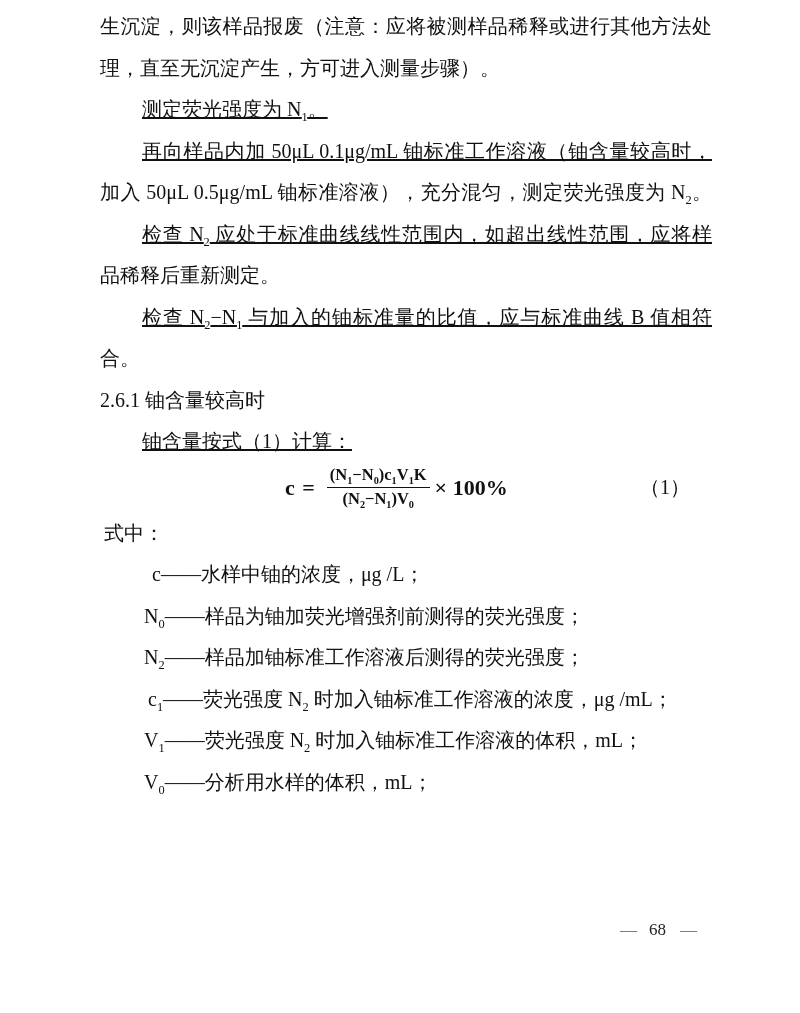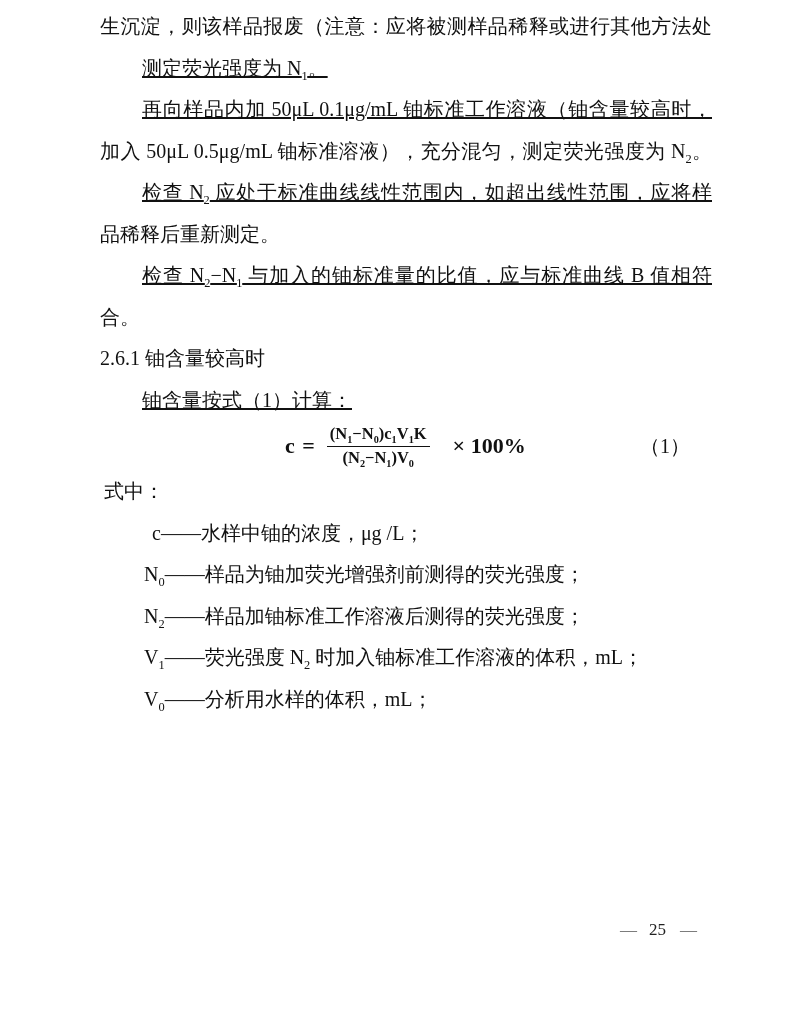--- a/index.html
+++ b/index.html
@@ -56,21 +56,21 @@
     font-size: 16.5px;
     line-height: 1.15;
     margin: 0 5px;
   }
   .fraction .num {
     border-bottom: 1.6px solid #111;
     padding: 0 3px 2px 3px;
     text-align: center;
   }
   .fraction .den { padding-top: 2px; }
-  .f-rhs { margin-left: 18px; }
+  .f-rhs { margin-left: 0; }
   .f-eqno {
     margin-left: auto;
     margin-right: 22px;
     font-weight: 400;
     font-size: 20px;
   }
   
   .footer {
     position: absolute;
     top: 920px;
@@ -83,20 +83,21 @@
   }
   .footer .dash { color: #666666; letter-spacing: -2px; }
 </style>
 </head>
 <body>
 
 <div class="page">
   <div class="content">
 
     <div class="line j">生沉淀，则该样品报废（注意：应将被测样品稀释或进行其他方法处</div>
+    <div class="line">理，直至无沉淀产生，方可进入测量步骤）。</div>
     <div class="line ind">测定荧光强度为 N<sub>1</sub>。</div>
     <div class="line ind j">再向样品内加 50μL 0.1μg/mL 铀标准工作溶液（铀含量较高时，</div>
     <div class="line j">加入 50μL 0.5μg/mL 铀标准溶液），充分混匀，测定荧光强度为 N<sub>2</sub>。</div>
     <div class="line ind j">检查 N<sub>2</sub> 应处于标准曲线线性范围内，如超出线性范围，应将样</div>
     <div class="line">品稀释后重新测定。</div>
     <div class="line ind j">检查 N<sub>2</sub>−N<sub>1</sub> 与加入的铀标准量的比值，应与标准曲线 B 值相符</div>
     <div class="line">合。</div>
     <div class="line">2.6.1 铀含量较高时</div>
     <div class="line ind">铀含量按式（1）计算：</div>
 
@@ -108,23 +109,24 @@
       </span>
       <span class="f-rhs">× 100%</span>
       <span class="f-eqno">（1）</span>
     </div>
 
     <div class="line ind-sm">式中：</div>
 
     <div class="line def" style="padding-left:52px;">c——水样中铀的浓度，μg /L；</div>
     <div class="line def">N<sub>0</sub>——样品为铀加荧光增强剂前测得的荧光强度；</div>
     <div class="line def">N<sub>2</sub>——样品加铀标准工作溶液后测得的荧光强度；</div>
+    <div class="line def" style="padding-left:48px;">c<sub>1</sub>——荧光强度 N<sub>2</sub> 时加入铀标准工作溶液的浓度，μg /mL；</div>
     <div class="line def">V<sub>1</sub>——荧光强度 N<sub>2</sub> 时加入铀标准工作溶液的体积，mL；</div>
     <div class="line def">V<sub>0</sub>——分析用水样的体积，mL；</div>
 
   </div>
 
   <div class="footer">
     <span class="dash">—</span>
-    <span class="num">25</span>
+    <span class="num">68</span>
     <span class="dash">—</span>
   </div>
 </div>
 
 </body></html>

